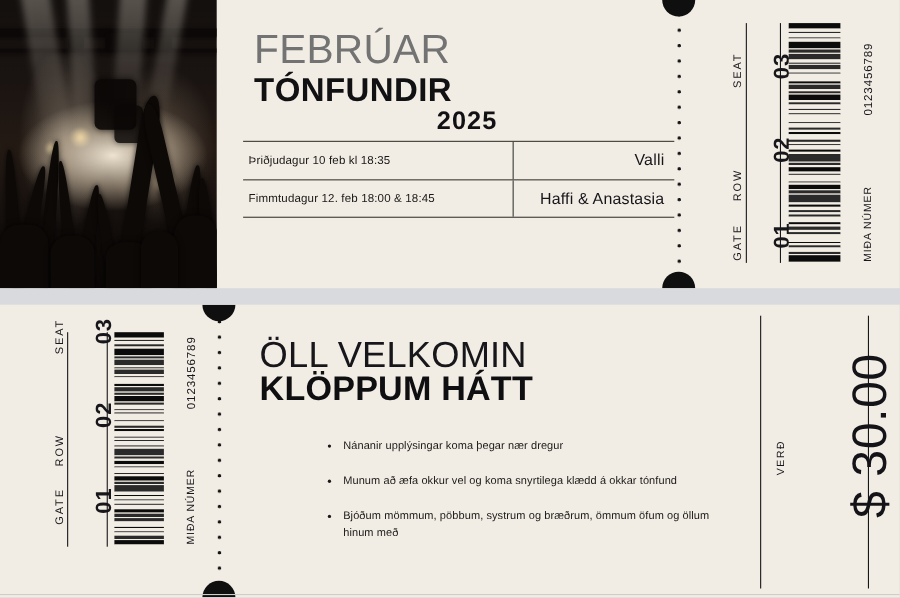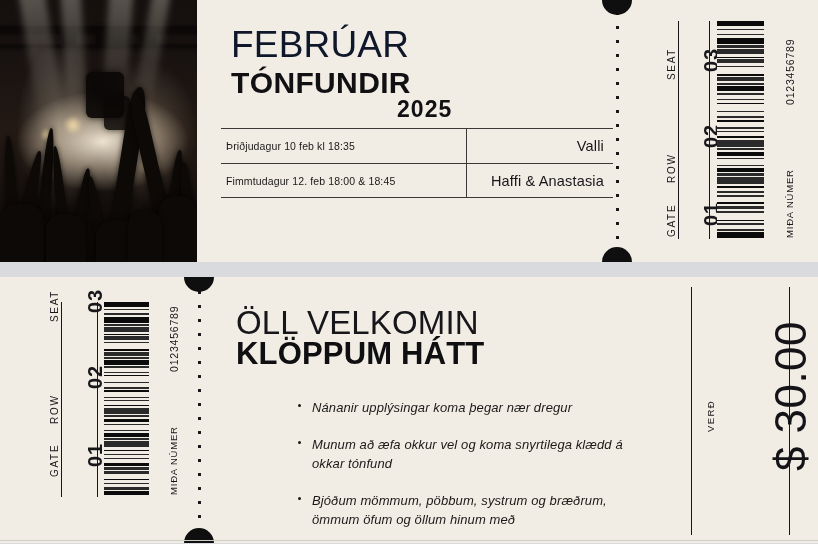--- a/index.html
+++ b/index.html
@@ -68,21 +68,21 @@
   }
   .notch.top { border-radius: 0 0 15px 15px; }
   .notch.bottom { border-radius: 15px 15px 0 0; }
 
   
   .kicker {
     position: absolute; color: #17161a; letter-spacing: .055em;
     font-size: 11.5px; white-space: nowrap;
   }
   .month {
-    position: absolute; color: #0f172a; font-size: 37px;
+    position: absolute; color: #737373; font-size: 37px;
     letter-spacing: .005em; white-space: nowrap; line-height: 1;
   }
   .title-bold {
     position: absolute; color: #111013; font-weight: 700;
     font-size: 30px; letter-spacing: .012em; white-space: nowrap; line-height: 1;
   }
   .year {
     position: absolute; color: #111013; font-weight: 700;
     font-size: 23px; letter-spacing: .045em; white-space: nowrap; line-height: 1;
   }
@@ -124,21 +124,21 @@
     position: absolute; color: #17161a; font-size: 33px;
     letter-spacing: .005em; white-space: nowrap; line-height: 1;
   }
   .head-heavy {
     position: absolute; color: #0f0e11; font-weight: 700; font-size: 31px;
     letter-spacing: .006em; white-space: nowrap; line-height: 1;
   }
   .bullets { position: absolute; left: 292px; top: 398px; width: 355px; }
   .bullet {
     position: relative; padding-left: 20px; margin-bottom: 17px;
-    font-size: 13px; line-height: 1.5; color: #1a1917; letter-spacing: .008em; font-style: italic;
+    font-size: 10px; line-height: 1.5; color: #1a1917; letter-spacing: .008em;
   }
   .bullet::before {
     content: ""; position: absolute; left: 6px; top: 6px;
     width: 3.4px; height: 3.4px; border-radius: 50%; background: #1a1917;
   }
   .price-label { font-size: 9.5px; letter-spacing: .15em; }
   .price-value { font-size: 44px; letter-spacing: .01em; color: #141318; }
   .vrule { position: absolute; width: 1.4px; background: #17161a; }
   .edge-rule { position: absolute; height: 1px; background: #cfcdc8; }
 </style>

